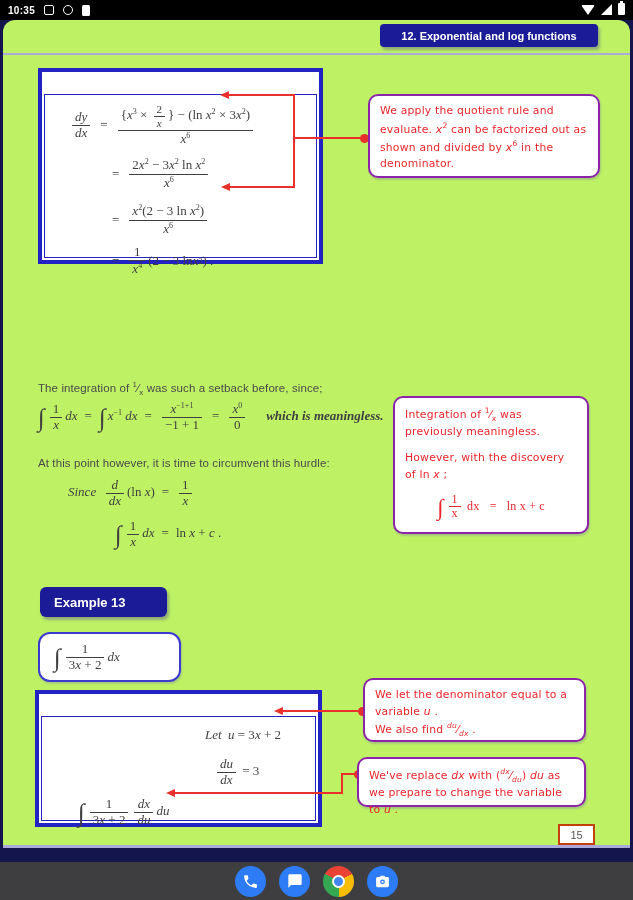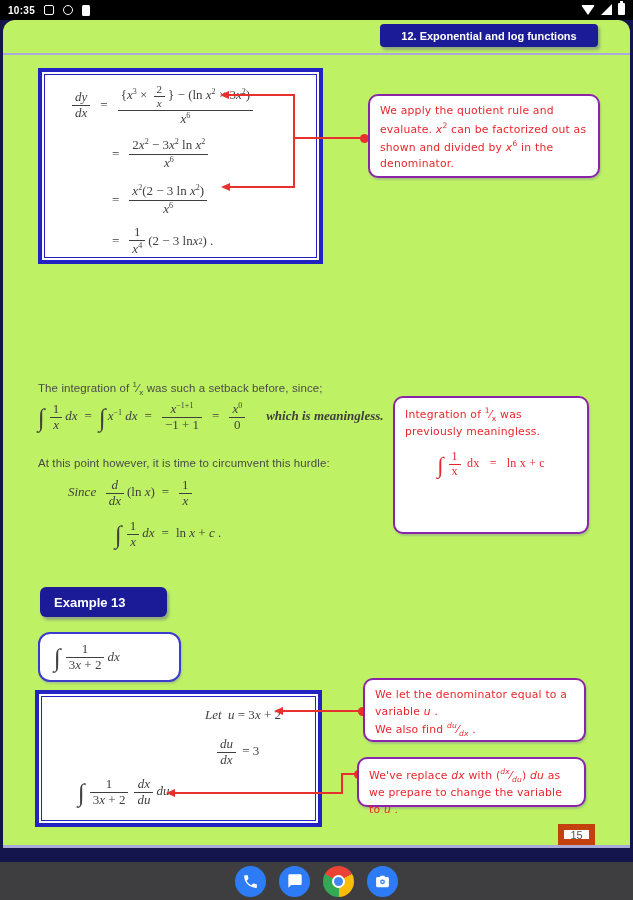--- a/index.html
+++ b/index.html
@@ -36,21 +36,21 @@
   .fr { display:inline-block; vertical-align:middle; text-align:center; margin:0 3px; line-height:1.15; }
   .fr .n { display:block; border-bottom:1px solid currentColor; padding:0 3px; }
   .fr .d { display:block; padding:0 3px; }
   .fr.sm { font-size:.85em; }
   .eq { margin:0 7px; }
   .int { font-size:1.9em; line-height:0; vertical-align:middle; position:relative; top:1px; margin-right:2px; }
   .meaningless { font-style:italic; margin-left:18px;font-weight:bold; }
 
   
   .bluebox { position:absolute; border:4px solid #2323c3; background:#fff; }
-  .bluebox .inner { position:absolute; inset:2px; border:1.5px solid #2323c3; }
+  .bluebox .inner { position:absolute; inset:2px; border:1.5px solid #2323c3;margin-top:20px; }
 
   .derivation-box { left:35px; top:48px; width:285px; height:196px; }
   .dv-row { display:flex; align-items:center; padding-left:24px; }
   .dv-row.indent { padding-left:60px; }
   .r1 { min-height:52px; margin-top:4px; } .r2 { min-height:46px; } .r3 { min-height:46px; } .r4 { min-height:36px; }
 
   
   .rl { position:absolute; background:#e8302c; }
   .ah { position:absolute; width:0; height:0; border-top:4.5px solid transparent; border-bottom:4.5px solid transparent; border-right:9px solid #e8302c; }
   .rdot { position:absolute; width:9px; height:9px; border-radius:50%; background:#e8302c; }
@@ -81,21 +81,21 @@
   .example-btn { left:37px; top:567px; width:127px; height:30px; font-size:13px; padding-left:14px; border-radius:6px; }
   .problem-box { position:absolute; left:35px; top:612px; width:143px; height:50px; background:#fff;
     border:2px solid #3b3bd0; border-radius:12px; display:flex; align-items:center; padding-left:14px;
     box-shadow:1px 2px 2px rgba(120,120,170,.3); }
 
   .work-box { left:32px; top:670px; width:287px; height:137px; }
   .w-let { position:absolute; right:34px; top:10px; }
   .w-dudx { position:absolute; left:172px; top:40px; }
   .w-int { position:absolute; left:36px; top:80px; }
 
-  .page-num { position:absolute; left:555px; top:804px; width:37px; height:21px; border:6px solid #c2410c;
+  .page-num { position:absolute; left:555px; top:804px; width:37px; height:21px; border:2px solid #c2410c;
     display:flex; align-items:center; justify-content:center; font-size:11px; color:#555; background:#fff; }
 
   
   .bottom-strip { position:absolute; top:848px; left:0; width:633px; height:14px; background:#15154e; }
   .nav-bar { position:absolute; top:862px; left:0; width:633px; height:38px; background:#3e3e41;
     display:flex; align-items:center; justify-content:center; gap:13px; }
   .navic { position:relative; width:31px; height:31px; border-radius:50%; background:#2e7cf5;
     display:flex; align-items:center; justify-content:center; cursor:pointer; }
   .navic.chrome { background:conic-gradient(from -60deg, #ea4335 0 120deg, #fbbc05 120deg 240deg, #34a853 240deg 360deg); }
   .chrome-hub { position:absolute; inset:9px; background:#4285f4; border:2.5px solid #fff; border-radius:50%; }
@@ -170,20 +170,21 @@
 
 
     <p class="para p1">The integration of <sup>1</sup>⁄<sub>x</sub> was such a setback before, since;</p>
     <div class="math eqline eq-setback"><span class="int">∫</span><span class="fr"><span class="n">1</span><span class="d"><i>x</i></span></span><i>dx</i><span class="eq">=</span><span class="int">∫</span><i>x</i><sup>−1</sup> <i>dx</i><span class="eq">=</span><span class="fr"><span class="n"><i>x</i><sup>−1+1</sup></span><span class="d">−1 + 1</span></span><span class="eq">=</span><span class="fr"><span class="n"><i>x</i><sup>0</sup></span><span class="d">0</span></span><span class="meaningless">which is meaningless.</span></div>
     <p class="para p2">At this point however, it is time to circumvent this hurdle:</p>
     <div class="math eqline eq-since"><i>Since</i>&nbsp;&nbsp;<span class="fr"><span class="n"><i>d</i></span><span class="d"><i>dx</i></span></span>(ln <i>x</i>)<span class="eq">=</span><span class="fr"><span class="n">1</span><span class="d"><i>x</i></span></span></div>
     <div class="math eqline eq-lnc"><span class="int">∫</span><span class="fr"><span class="n">1</span><span class="d"><i>x</i></span></span><i>dx</i><span class="eq">=</span>ln <i>x</i> + <i>c</i> .</div>
 
     <div class="callout c2">
       <div>Integration of <sup>1</sup>⁄<sub>x</sub> was previously meaningless.</div>
+      <div style="margin-top:9px;">However, with the discovery of ln <i>x</i> ;</div>
       <div class="co-math"><span class="int">∫</span><span class="fr"><span class="n">1</span><span class="d">x</span></span> dx <span class="eq">=</span> ln x + c</div>
     </div>
 
     <div class="banner example-btn">Example 13</div>
     <div class="problem-box math">
         <span class="int">∫</span>
         <span class="fr">
           <span class="n">1</span>
           <span class="d">3<i>x</i> + 2</span>
         </span>

